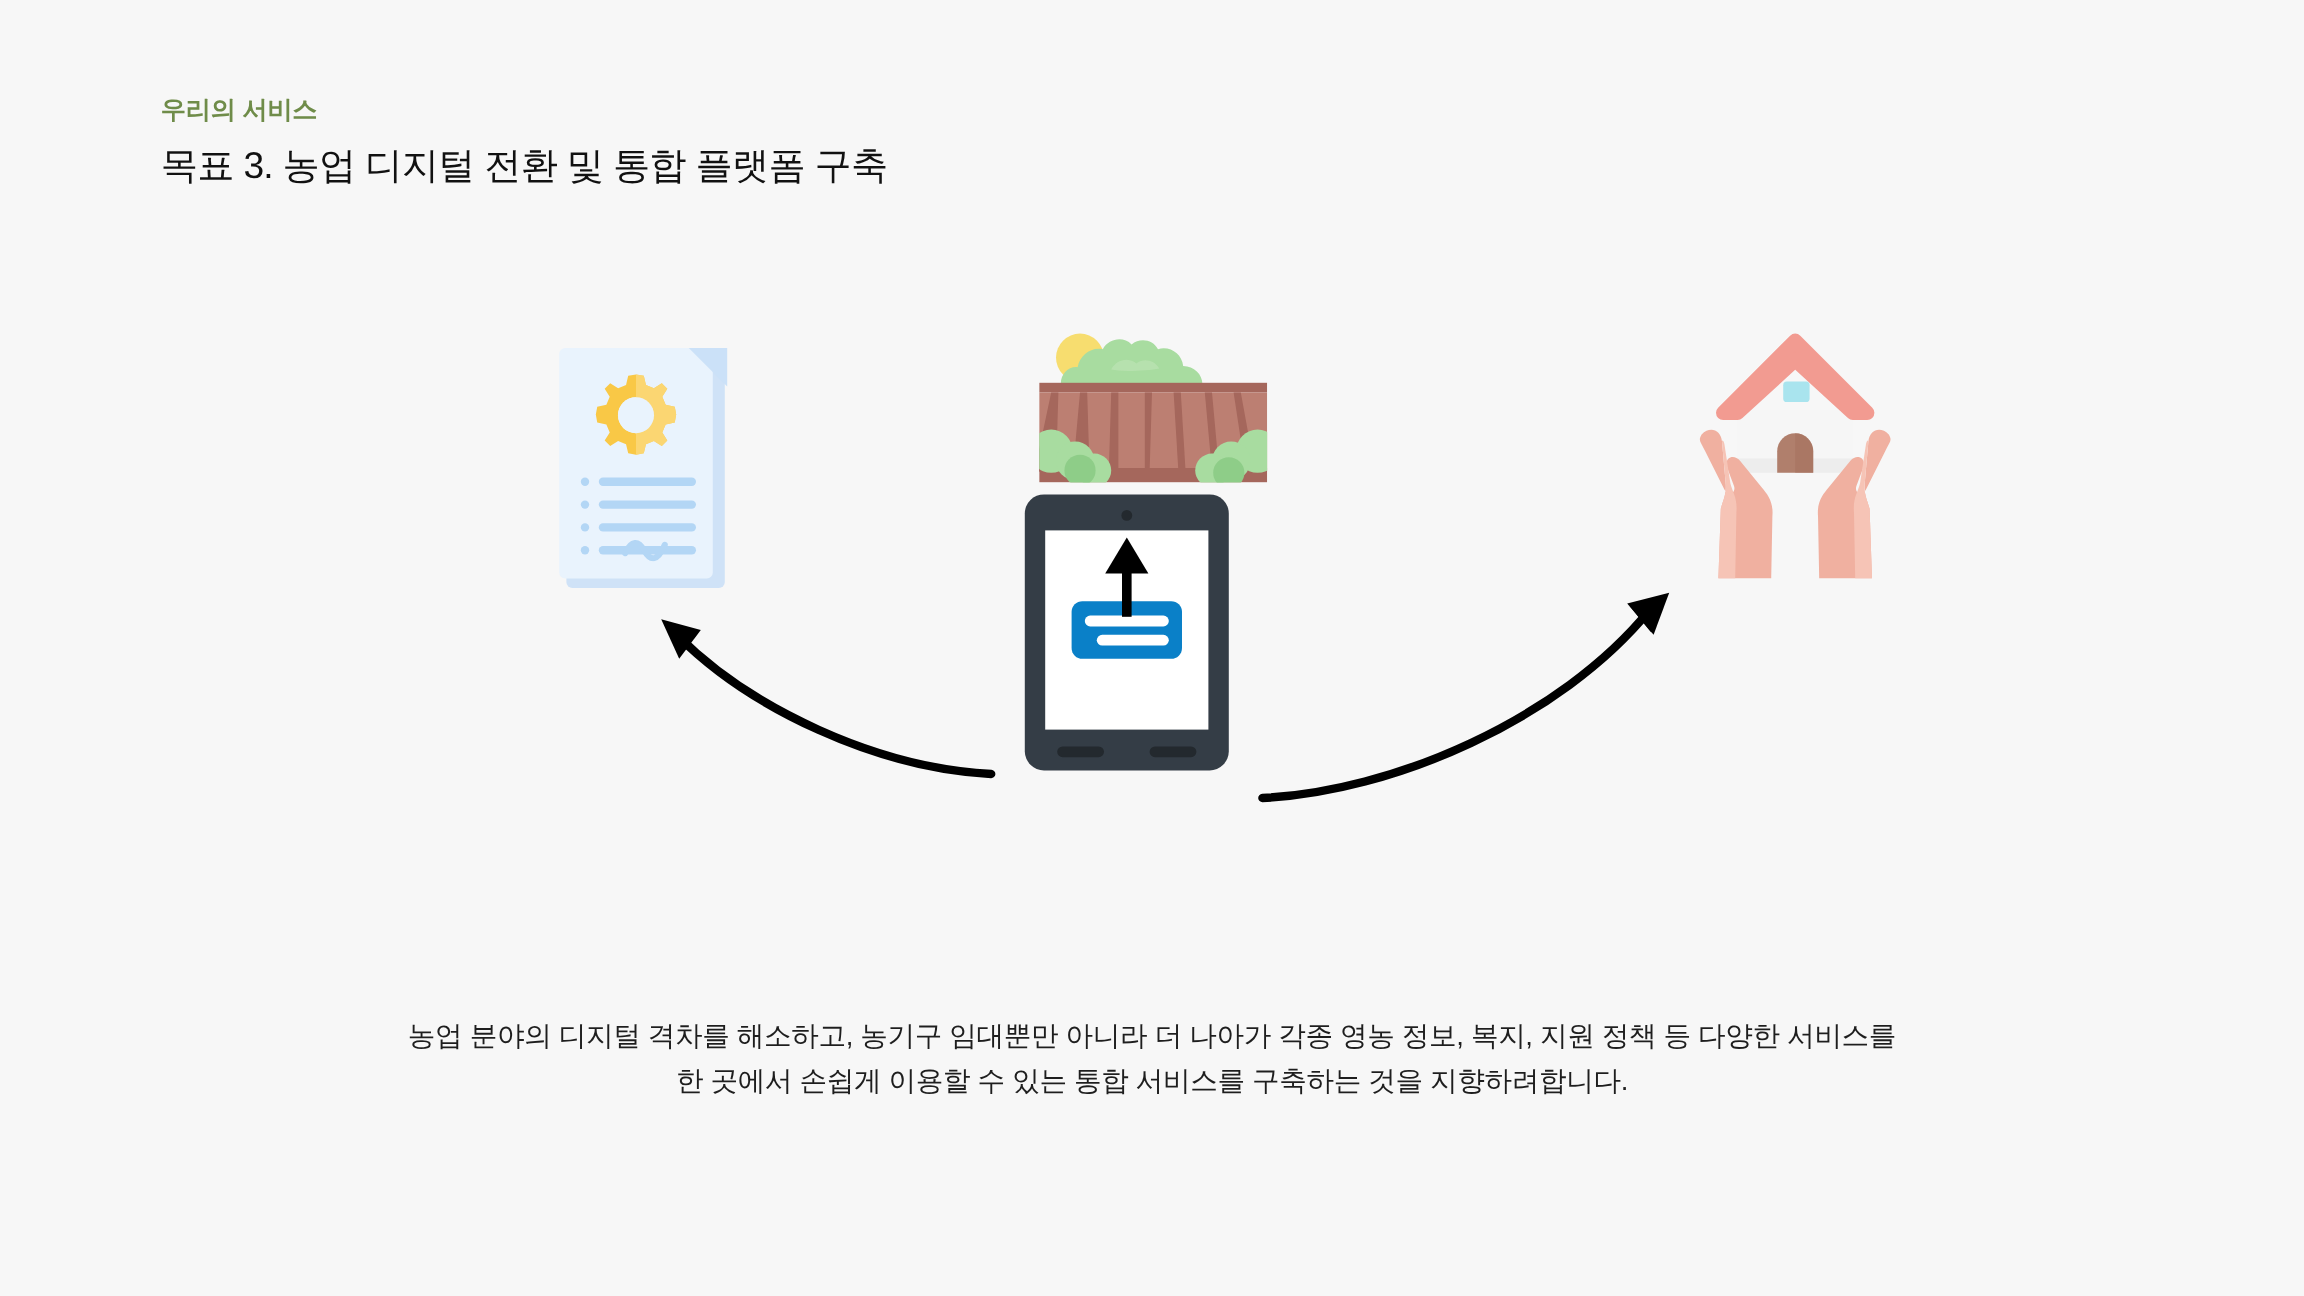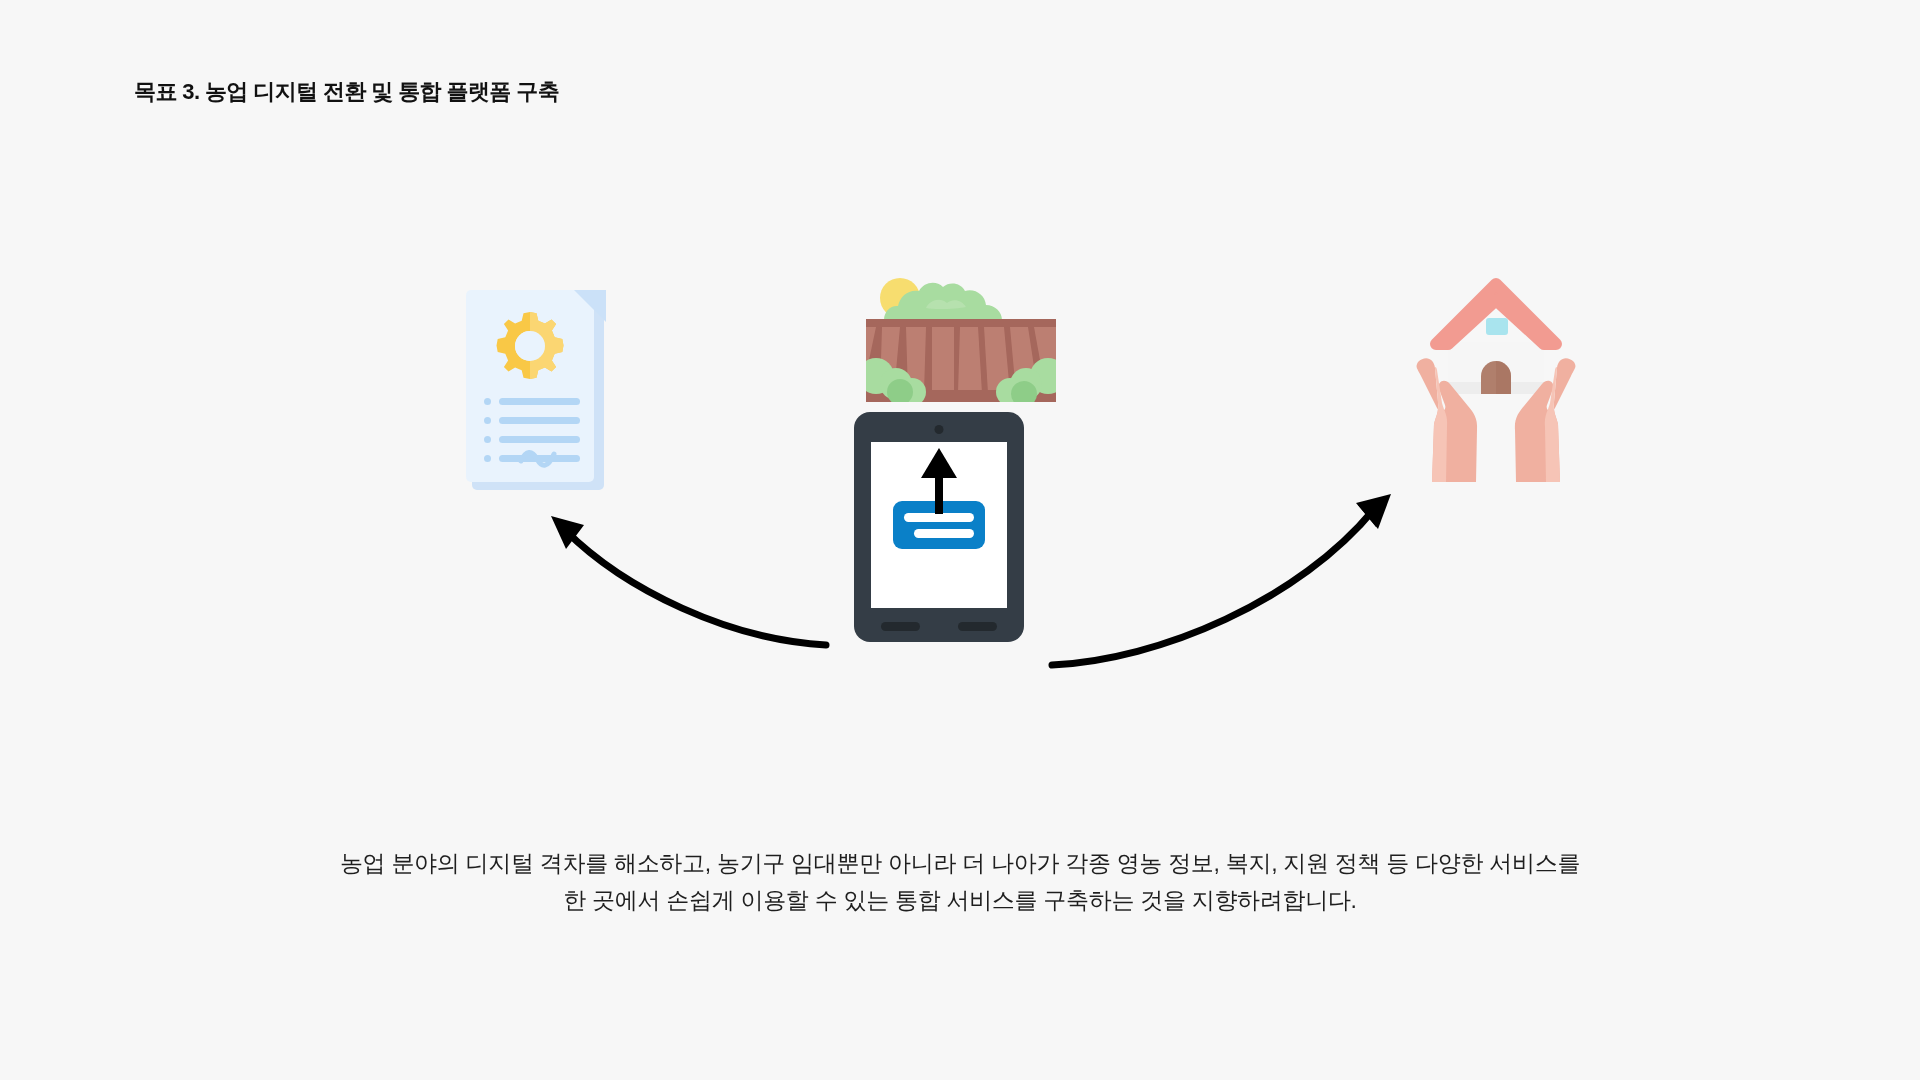--- a/index.html
+++ b/index.html
@@ -31,22 +31,22 @@
   }
   .eyebrow {
     font-size: 21px;
     font-weight: 700;
     color: #6f8c49;
     letter-spacing: -0.2px;
     line-height: 1.3;
     margin: 0 0 14px 0;
   }
   .page-title {
-    font-size: 22px;
-    font-weight: 700;
+    font-size: 31px;
+    font-weight: 400;
     color: #111111;
     letter-spacing: -0.6px;
     line-height: 1.25;
     margin: 0;
     white-space: nowrap;
   }
 
   
   .stage {
     position: absolute;
@@ -172,20 +172,21 @@
     letter-spacing: -0.3px;
   }
   .description .line { display: block; }
 </style>
 </head>
 <body>
 
 <div class="page">
 
   <div class="header">
+    <div class="eyebrow">우리의 서비스</div>
     <h1 class="page-title">목표 3. 농업 디지털 전환 및 통합 플랫폼 구축</h1>
   </div>
 
   <div class="stage">
 
     <div class="node doc-node">
       <div class="doc-shadow"></div>
       <div class="doc-sheet"></div>
       <div class="doc-fold"></div>
 

